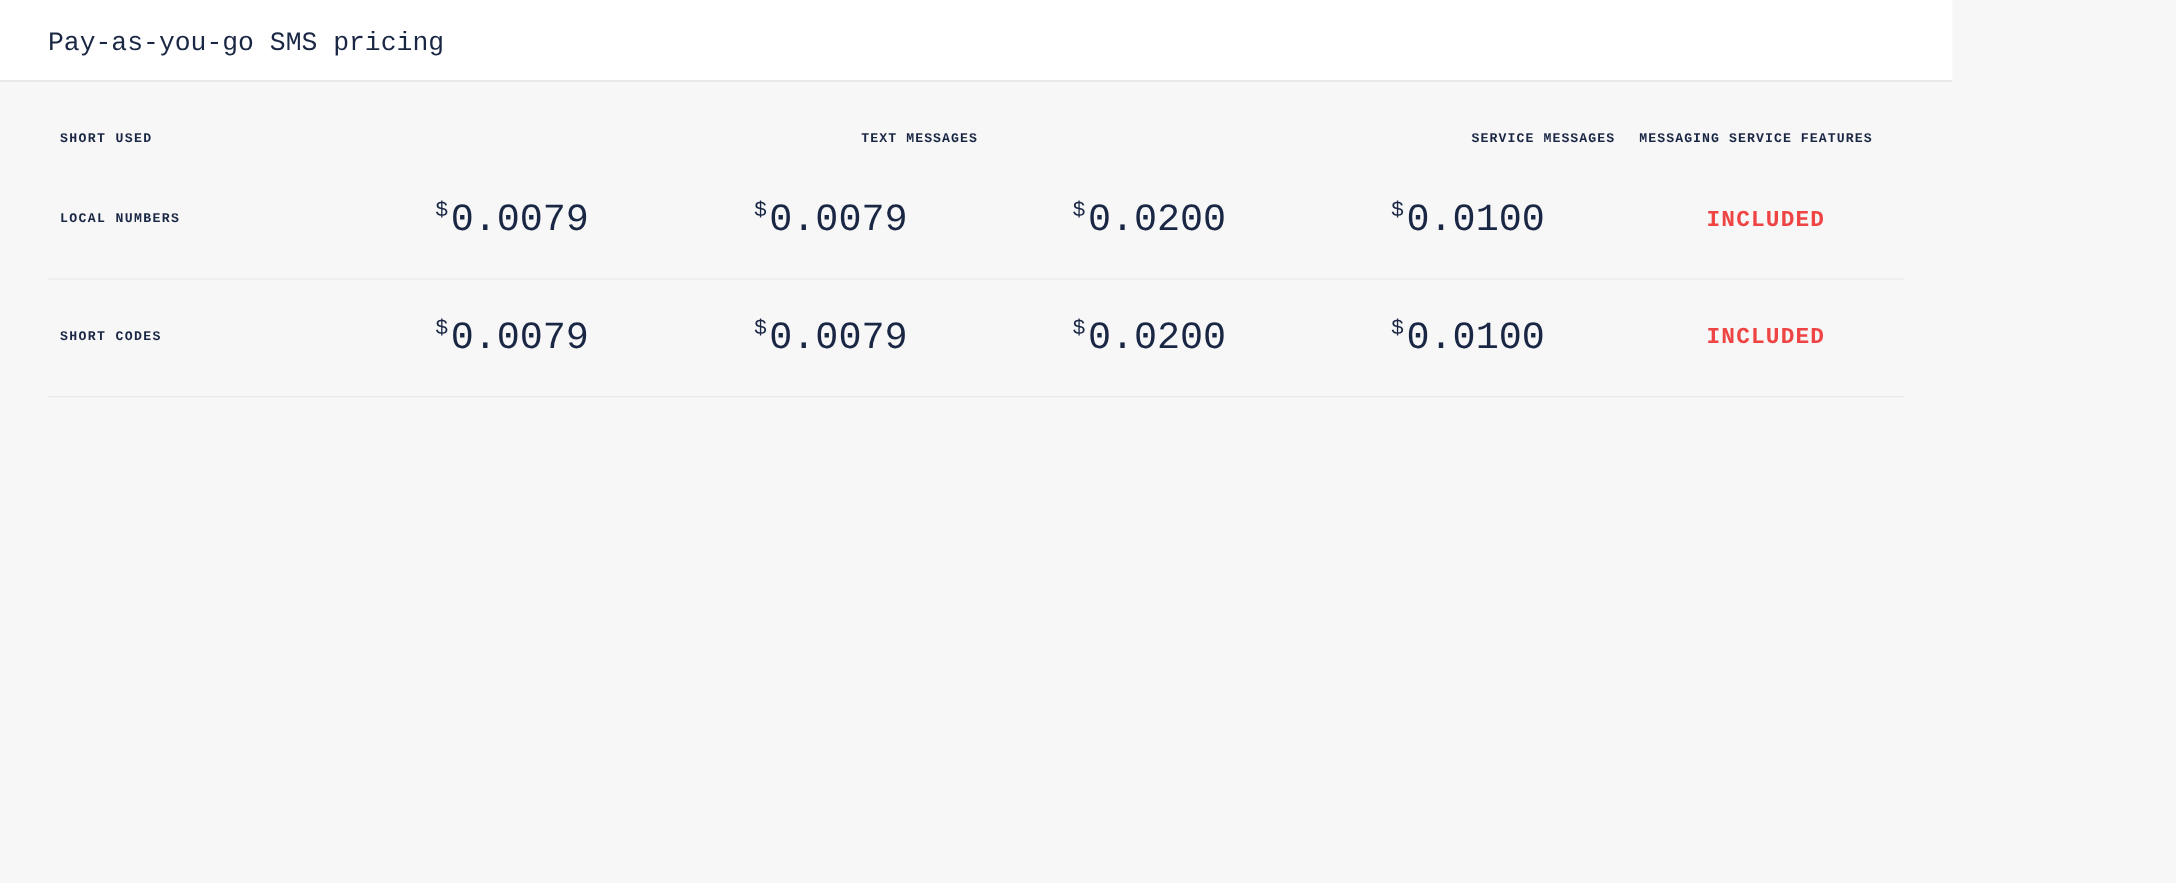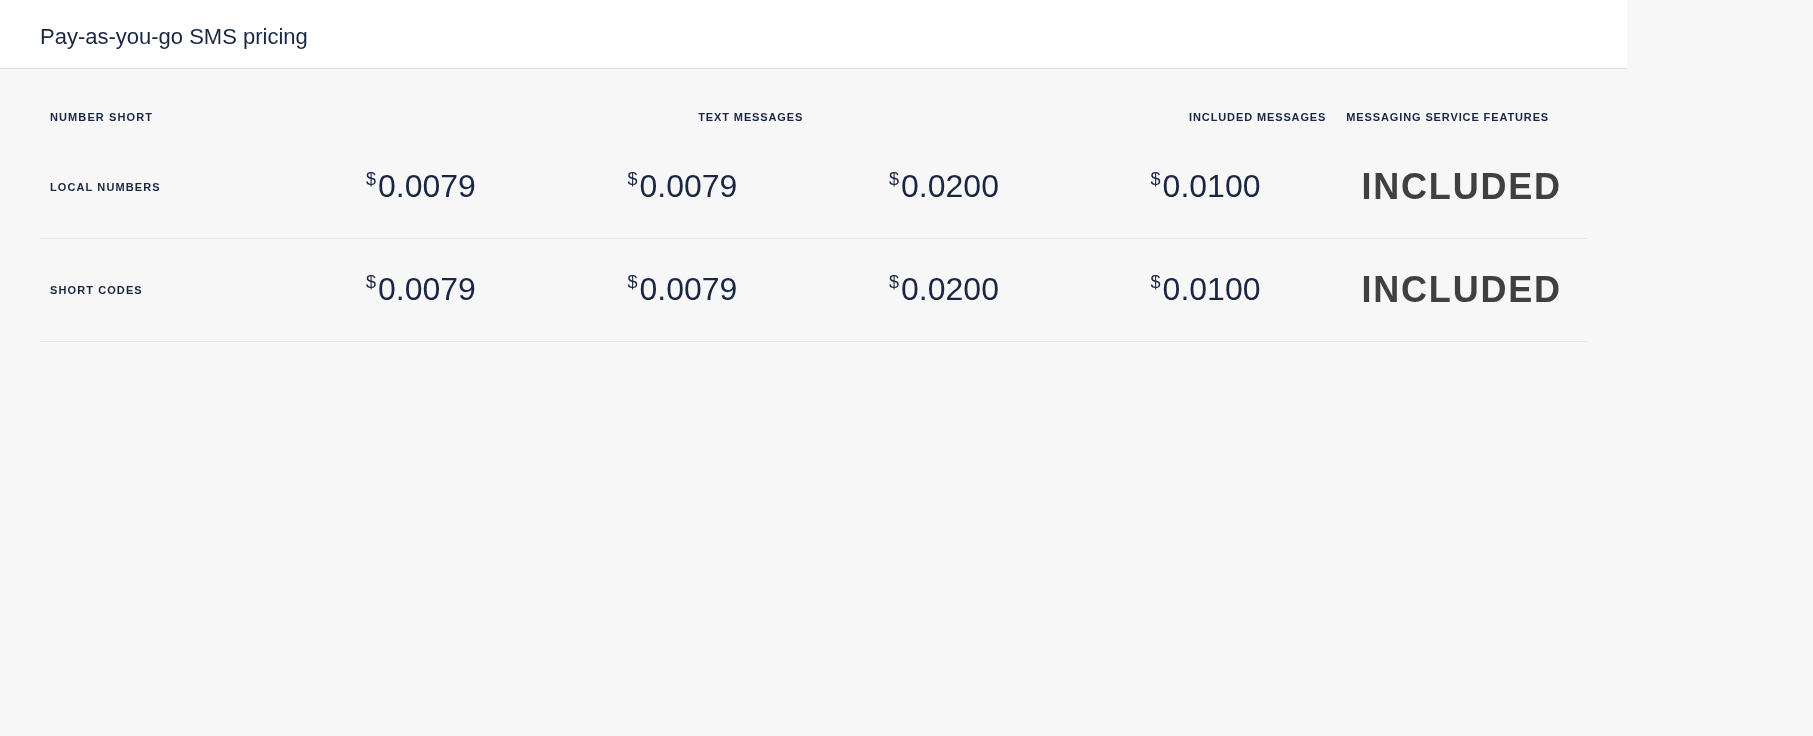--- a/index.html
+++ b/index.html
@@ -6,20 +6,21 @@
     body {
       background: #f7f7f8;
       font-family: -apple-system, BlinkMacSystemFont, 'Segoe UI', Arial, sans-serif;
       color: #1a2744;
     }
     .page {
       width: 1627px;
       min-height: 736px;
       background: #f7f7f8;
       padding: 0;
+      font-family: Liberation Mono, monospace;
     }
     .section-title {
       font-size: 22px;
       font-weight: 400;
       color: #1a2744;
       padding: 24px 40px 18px 40px;
       background: #fff;
       border-bottom: 1px solid #ddd;
     }
     .table-container {
@@ -89,24 +90,24 @@
       font-weight: 300;
       white-space: nowrap;
     }
     .price-cell .dollar {
       font-size: 18px;
       font-weight: 400;
       vertical-align: super;
       margin-right: 2px;
     }
     .included-cell {
-      font-size: 36px;
+      font-size: 19px;
       font-weight: 700;
       letter-spacing: 0.05em;
-      color: #404040;
+      color: #ef4444;
       text-align: right;
     }
     
     col.col-number { width: 220px; }
     col.col-price  { width: 230px; }
     col.col-included { width: 200px; }
   </style>
 </head>
 <body>
 
@@ -119,23 +120,23 @@
         <col class="col-number">
         <col class="col-price">
         <col class="col-price">
         <col class="col-price">
         <col class="col-price">
         <col class="col-included">
       </colgroup>
       <thead>
 
         <tr class="group-header">
-          <th class="col-number">NUMBER SHORT</th>
+          <th class="col-number">SHORT USED</th>
           <th colspan="2">TEXT MESSAGES</th>
-          <th colspan="2">INCLUDED MESSAGES</th>
+          <th colspan="2">SERVICE MESSAGES</th>
           <th class="col-messaging">
             <span style="font-size:11px;letter-spacing:0.08em;line-height:1.5;display:inline-block;text-align:center;">MESSAGING SERVICE FEATURES</span>
           </th>
         </tr>
 
       </thead>
       <tbody id="table-body">
       <tr class="data-row">
             <td class="col-number">LOCAL NUMBERS</td>
             <td><span class="price-cell"><span class="dollar">$</span>0.0079</span></td>

